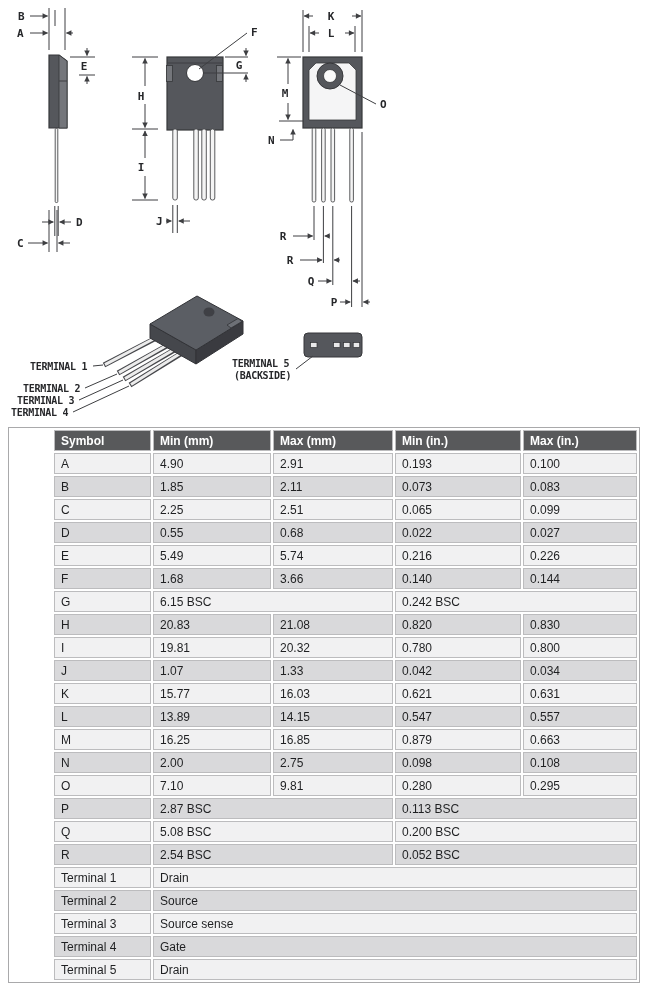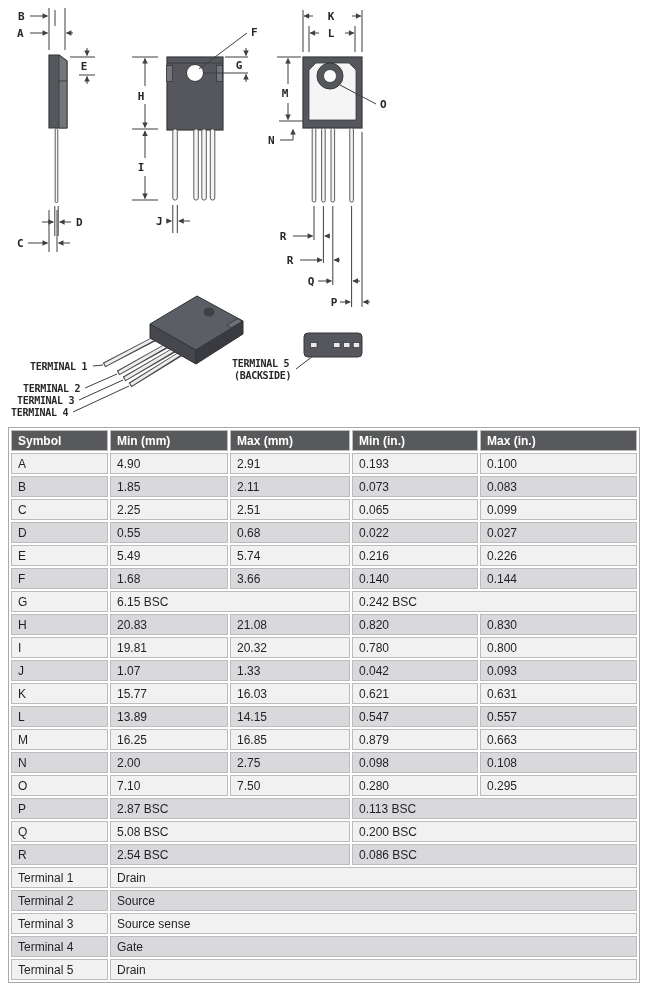--- a/index.html
+++ b/index.html
@@ -13,21 +13,21 @@
   }
   .dimtext{font-size:11px;}
   .termtext{font-size:10px;letter-spacing:-0.3px;}
   .dl{stroke:#3e3f42;stroke-width:1;fill:none;}
   .body{fill:#55575c;stroke:#36373a;stroke-width:1.2;}
   .lite{fill:#74767b;stroke:#36373a;stroke-width:0.8;}
   .lead{fill:#f4f4f4;stroke:#48494c;stroke-width:0.9;}
   table.dim{
     position:absolute;left:8px;top:427px;width:632px;
     border-collapse:separate;border-spacing:2px;background:#ffffff;
-    border:1px solid #a9a9ab;table-layout:fixed;
+    border:1px solid #a9a9ab;table-layout:fixed;padding-left:43px;
   }
   table.dim th, table.dim td{
     box-sizing:border-box;height:21px;line-height:18px;
     border:1px solid #bcbcbe;font-size:12px;text-align:left;
     padding:0 0 0 6px;color:#1f2022;overflow:hidden;white-space:nowrap;
   }
   table.dim th{background:#58595b;color:#ffffff;font-weight:bold;}
   tr.even td{background:#f1f1f2;}
   tr.odd td{background:#d9d9db;}
 </style>
@@ -297,21 +297,21 @@
         <td>19.81</td>
         <td>20.32</td>
         <td>0.780</td>
         <td>0.800</td>
       </tr>
       <tr class="odd">
         <td>J</td>
         <td>1.07</td>
         <td>1.33</td>
         <td>0.042</td>
-        <td>0.093</td>
+        <td>0.034</td>
       </tr>
       <tr class="even">
         <td>K</td>
         <td>15.77</td>
         <td>16.03</td>
         <td>0.621</td>
         <td>0.631</td>
       </tr>
       <tr class="odd">
         <td>L</td>
@@ -330,38 +330,38 @@
       <tr class="odd">
         <td>N</td>
         <td>2.00</td>
         <td>2.75</td>
         <td>0.098</td>
         <td>0.108</td>
       </tr>
       <tr class="even">
         <td>O</td>
         <td>7.10</td>
-        <td>7.50</td>
+        <td>9.81</td>
         <td>0.280</td>
         <td>0.295</td>
       </tr>
       <tr class="odd">
         <td>P</td>
         <td colspan="2">2.87 BSC</td>
         <td colspan="2">0.113 BSC</td>
       </tr>
       <tr class="even">
         <td>Q</td>
         <td colspan="2">5.08 BSC</td>
         <td colspan="2">0.200 BSC</td>
       </tr>
       <tr class="odd">
         <td>R</td>
         <td colspan="2">2.54 BSC</td>
-        <td colspan="2">0.086 BSC</td>
+        <td colspan="2">0.052 BSC</td>
       </tr>
       <tr class="even">
         <td>Terminal 1</td>
         <td colspan="4">Drain</td>
       </tr>
       <tr class="odd">
         <td>Terminal 2</td>
         <td colspan="4">Source</td>
       </tr>
       <tr class="even">

